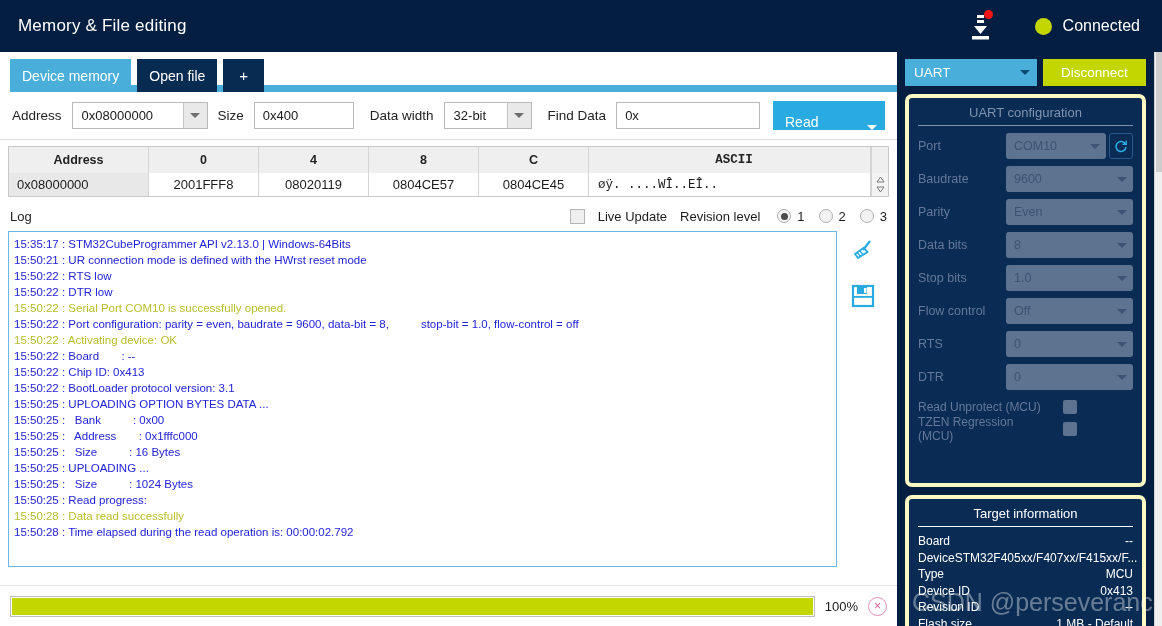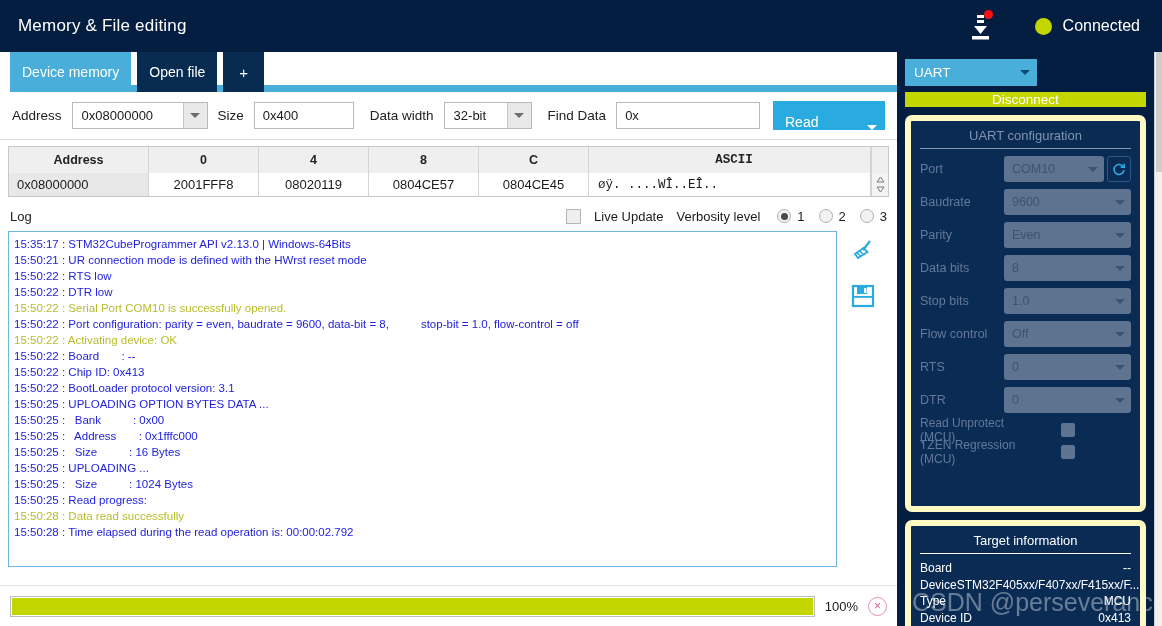--- a/index.html
+++ b/index.html
@@ -40,21 +40,21 @@
   }
   .tabbar {
     position: relative; height: 40px; background: #ffffff;
     display: flex; align-items: flex-end; padding-left: 10px;
   }
   .tabbar::after {
     content: ""; position: absolute; left: 10px; right: 0; bottom: 0;
     height: 7px; background: #4aaeda;
   }
   .tab {
-    height: 40px; padding: 0 12px; display: flex; align-items: center;
+    height: 33px; padding: 0 12px; display: flex; align-items: center;
     font-size: 14px; color: #ffffff; background: #082c51; cursor: pointer;
     margin-right: 6px; position: relative; z-index: 2;
   }
   .tab.active { background: #4aaeda; }
   .tab.plus { padding: 0 16px; font-size: 15px; }
 
   .toolbar {
     height: 48px; display: flex; align-items: center; padding: 0 12px;
     gap: 10px; border-bottom: 1px solid #dcdcdc; background: #fff;
   }
@@ -174,38 +174,38 @@
     width: 19px; height: 19px; border-radius: 50%; border: 1px solid #e58fb8;
     color: #d1588f; font-size: 12px; display: flex; align-items: center;
     justify-content: center; cursor: pointer; background: #fff;
   }
 
   
   .right {
     position: absolute; left: 897px; top: 52px; width: 257px; height: 574px;
     background: #041e42; padding: 7px 8px 0 8px;
   }
-  .conn-row { display: flex; gap: 6px; margin-bottom: 8px; flex-direction: column; }
+  .conn-row { display: flex; gap: 6px; margin-bottom: 8px; }
   .iface-combo {
     width: 132px; height: 27px; background: #4aaeda; display: flex;
     align-items: center; cursor: pointer;
   }
   .iface-combo .val { flex: 1; color: #fff; font-size: 13.5px; padding-left: 9px; }
   .iface-combo .arrow { width: 24px; display: flex; align-items: center; justify-content: center; }
   .caret-d {
     width: 0; height: 0; border-left: 5px solid transparent;
     border-right: 5px solid transparent; border-top: 5px solid #0d4b73;
   }
   .disc-btn {
     flex: 1; height: 27px; background: #c4d600; color: #fff; font-size: 13.5px;
     display: flex; align-items: center; justify-content: center; cursor: pointer;
   }
 
   .panel {
-    background: #0a2c54; border-radius: 7px; border: 6px solid #fef9c3;
+    background: #0a2c54; border-radius: 7px; border: 4px solid #fef9c3;
     padding: 7px 9px 9px 9px; margin-bottom: 8px;
   }
   .panel-title {
     color: #7e93ae; font-size: 13px; text-align: center; padding-bottom: 5px;
     border-bottom: 1px solid #7e93ae; margin-bottom: 6px;
   }
   .panel-title.bright { color: #ffffff; border-bottom-color: #ffffff; }
   .frow {
     display: flex; align-items: center; height: 28px; margin-bottom: 5px;
   }
@@ -338,21 +338,21 @@
           </svg>
         </div>
       </div>
     </div>
 
     <div class="logbar">
       <div class="log-label">Log</div>
       <div class="logbar-right">
         <div class="chk"></div>
         <div class="smalltxt">Live Update</div>
-        <div class="smalltxt">Verbosity level</div>
+        <div class="smalltxt">Revision level</div>
         <div class="radio-grp">
           <div class="radio on"></div>
           <div class="smalltxt">1</div>
           <div class="radio" style="margin-left:8px"></div>
           <div class="smalltxt">2</div>
           <div class="radio" style="margin-left:8px"></div>
           <div class="smalltxt">3</div>
         </div>
       </div>
     </div>

